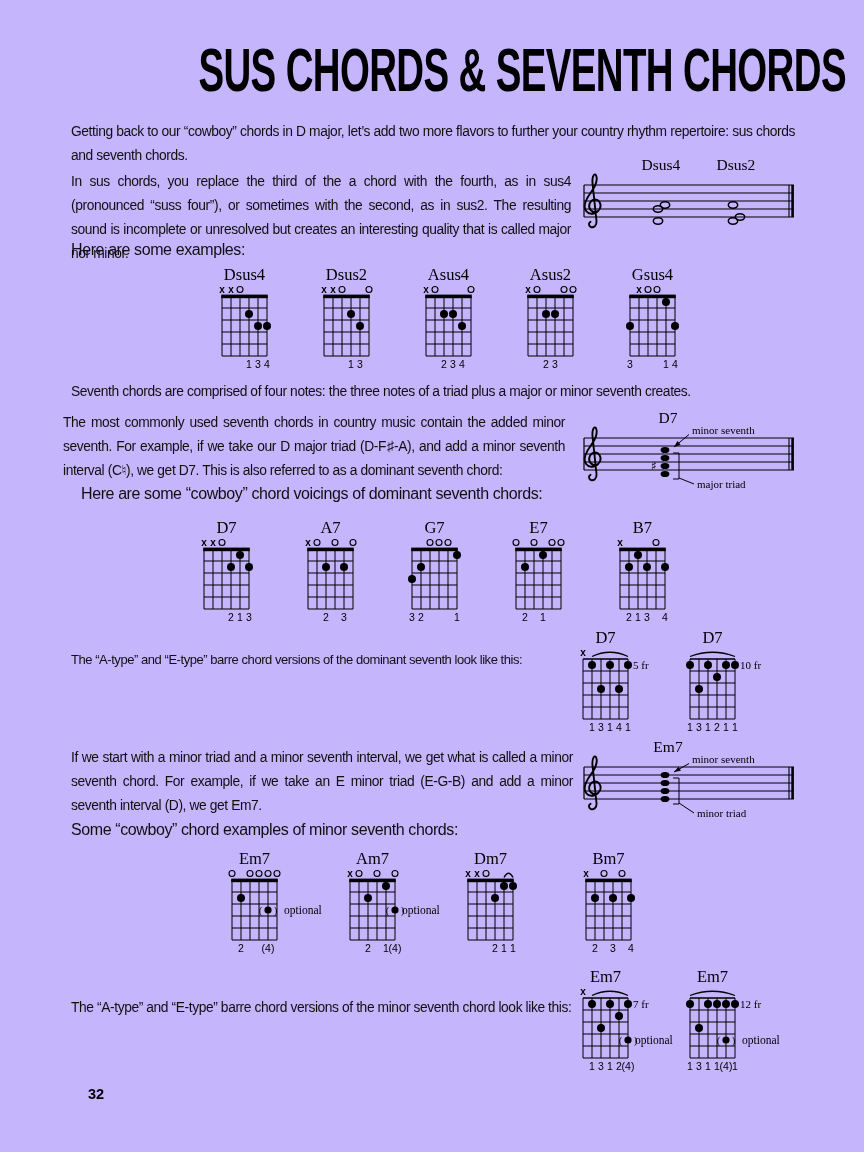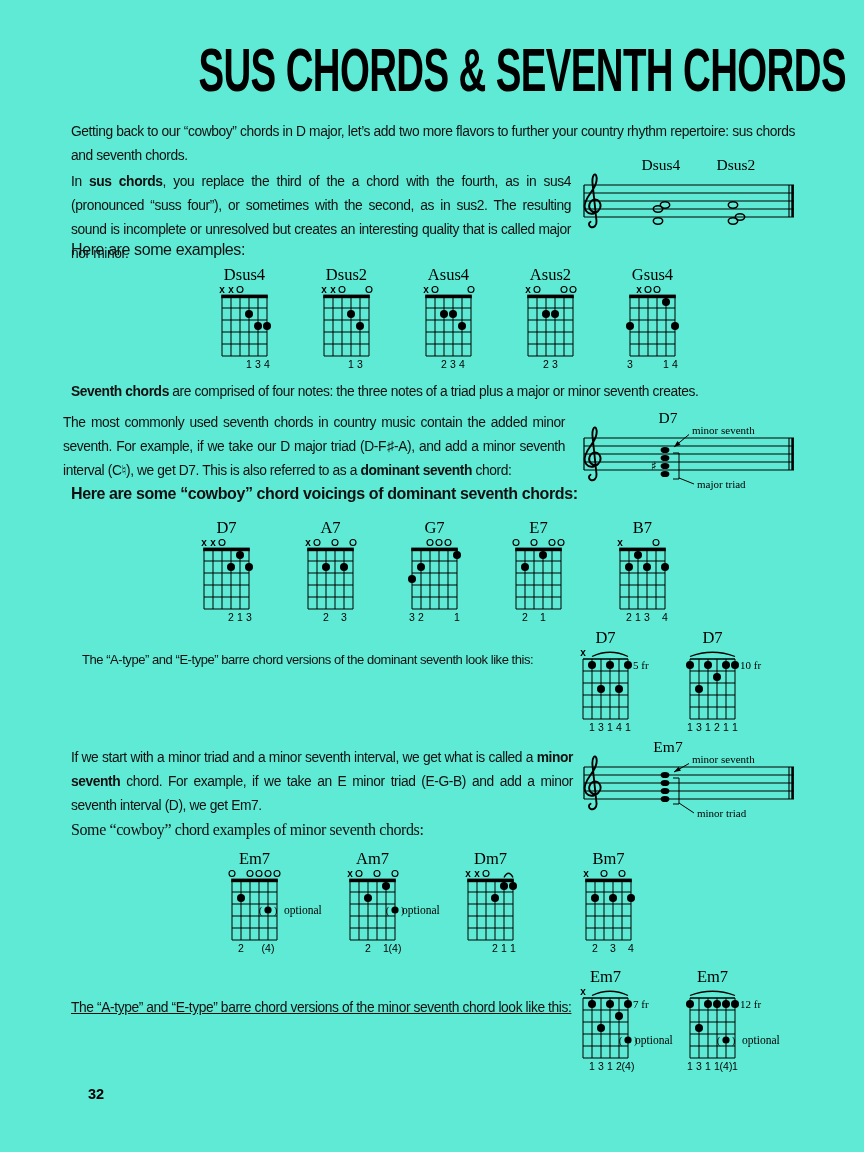--- a/index.html
+++ b/index.html
@@ -1,25 +1,25 @@
 <!DOCTYPE html>
 <html><head>
 <meta charset="utf-8">
 <style>
   html,body{margin:0;padding:0;background:#e8e8e8;}
-  .page{position:relative;width:864px;height:1152px;background:#5eead4;margin:0 auto;
+  .page{position:relative;width:864px;height:1152px;background:#c4b5fd;margin:0 auto;
         font-family:"Liberation Sans","DejaVu Sans",sans-serif;color:#111;overflow:hidden;}
   .abs{position:absolute;}
   .title-wrap{left:0;top:34px;width:864px;text-align:center;}
   .title{display:inline-block;font-size:62px;font-weight:800;letter-spacing:-1px;
          transform:scaleX(0.62);transform-origin:center top;white-space:nowrap;color:#000;}
   .body-text{font-size:13.8px;letter-spacing:-0.4px;line-height:24px;text-align:justify;color:#101010;}
   .lead{font-size:16px;letter-spacing:-0.4px;line-height:20px;color:#101010;}
   .nowrap{white-space:nowrap;text-align:left;}
-  b{font-weight:700;}
+  b{font-weight:400;}
   .chord-row{display:flex;}
   .page-num{font-size:14.5px;font-weight:700;color:#000;}
   svg{display:block;overflow:visible;}
   svg text{fill:#000;}
   .cname{font:16.5px "Liberation Serif","DejaVu Serif",serif;}
   .slabel{font:15.5px "Liberation Serif","DejaVu Serif",serif;}
   .cfing{font:10.5px "Liberation Sans","DejaVu Sans",sans-serif;}
   .cfret{font:11px "Liberation Serif","DejaVu Serif",serif;}
   .copt{font:11.5px "Liberation Serif","DejaVu Serif",serif;}
   .cparen{font:11px "Liberation Serif","DejaVu Serif",serif;}
@@ -213,21 +213,21 @@
         <ellipse cx="95" cy="42" rx="4.4" ry="3.1" fill="#000"></ellipse>
         <text x="122" y="26" class="sann">minor seventh</text>
         <line x1="119" y1="26.5" x2="104" y2="39" stroke="#000" stroke-width="1"></line>
         <polygon points="104 39 107.51489796329236 32.94644795945032 110.58814754146225 36.63434745325418" fill="#000"></polygon>
         <path d="M 103 45 L 109 45 L 109 71 L 103 71" fill="none" stroke="#000" stroke-width="1"></path>
         <line x1="109" y1="70" x2="124" y2="76" stroke="#000" stroke-width="1"></line>
         <text x="127" y="80" class="sann">major triad</text>
       </svg>
     </div>
 
-  <div class="abs lead" style="left:71px;top:484px;font-weight:bold;">Here are some “cowboy” chord voicings of dominant seventh chords:</div>
+  <div class="abs lead" style="left:81px;top:484px;">Here are some “cowboy” chord voicings of dominant seventh chords:</div>
 
   <div class="abs chord-row" style="left:188px;top:519px;">
       <svg width="104" height="110" viewBox="0 0 104 110">
         <text x="38.5" y="14" class="cname" text-anchor="middle">D7</text>
         <text x="16" y="27" class="cx" text-anchor="middle">x</text>
         <text x="25" y="27" class="cx" text-anchor="middle">x</text>
         <circle cx="34" cy="23.5" r="3" fill="none" stroke="#000" stroke-width="1.1"></circle>
         <line x1="16" y1="30" x2="61" y2="30" stroke="#000" stroke-width="1"></line>
         <line x1="16" y1="42" x2="61" y2="42" stroke="#000" stroke-width="1"></line>
         <line x1="16" y1="54" x2="61" y2="54" stroke="#000" stroke-width="1"></line>
@@ -342,21 +342,21 @@
         <circle cx="34" cy="36" r="4" fill="#000"></circle>
         <circle cx="43" cy="48" r="4" fill="#000"></circle>
         <circle cx="61" cy="48" r="4" fill="#000"></circle>
         <text x="25" y="102" class="cfing" text-anchor="middle">2</text>
         <text x="34" y="102" class="cfing" text-anchor="middle">1</text>
         <text x="43" y="102" class="cfing" text-anchor="middle">3</text>
         <text x="61" y="102" class="cfing" text-anchor="middle">4</text>
       </svg>
     </div>
 
-  <div class="abs lead nowrap" style="left:71px;top:650px;font-size:13px;letter-spacing:-0.45px;margin-left:11px;">The “A-type” and “E-type” barre chord versions of the dominant seventh look like this:</div>
+  <div class="abs lead nowrap" style="left:71px;top:650px;font-size:13px;letter-spacing:-0.45px;">The “A-type” and “E-type” barre chord versions of the dominant seventh look like this:</div>
 
   <div class="abs" style="left:567px;top:629px;">
       <svg width="130" height="110" viewBox="0 0 130 110">
         <text x="38.5" y="14" class="cname" text-anchor="middle">D7</text>
         <text x="16" y="27" class="cx" text-anchor="middle">x</text>
         <line x1="16" y1="30" x2="61" y2="30" stroke="#000" stroke-width="1.4"></line>
         <line x1="16" y1="42" x2="61" y2="42" stroke="#000" stroke-width="1"></line>
         <line x1="16" y1="54" x2="61" y2="54" stroke="#000" stroke-width="1"></line>
         <line x1="16" y1="66" x2="61" y2="66" stroke="#000" stroke-width="1"></line>
         <line x1="16" y1="78" x2="61" y2="78" stroke="#000" stroke-width="1"></line>
@@ -433,21 +433,21 @@
         <ellipse cx="95" cy="38" rx="4.4" ry="3.1" fill="#000"></ellipse>
         <text x="122" y="26" class="sann">minor seventh</text>
         <line x1="119" y1="26.5" x2="104" y2="35" stroke="#000" stroke-width="1"></line>
         <polygon points="104 35 108.53755519684461 29.66984119977758 110.90429621656764 33.84644299928882" fill="#000"></polygon>
         <path d="M 103 41 L 109 41 L 109 67 L 103 67" fill="none" stroke="#000" stroke-width="1"></path>
         <line x1="109" y1="66" x2="124" y2="76" stroke="#000" stroke-width="1"></line>
         <text x="127" y="80" class="sann">minor triad</text>
       </svg>
     </div>
 
-  <div class="abs lead" style="left:71px;top:820px;font-family:Liberation Serif, serif;">Some “cowboy” chord examples of minor seventh chords:</div>
+  <div class="abs lead" style="left:71px;top:820px;">Some “cowboy” chord examples of minor seventh chords:</div>
 
   <div class="abs chord-row" style="left:216px;top:850px;">
       <svg width="118" height="110" viewBox="0 0 118 110">
         <text x="38.5" y="14" class="cname" text-anchor="middle">Em7</text>
         <circle cx="16" cy="23.5" r="3" fill="none" stroke="#000" stroke-width="1.1"></circle>
         <circle cx="34" cy="23.5" r="3" fill="none" stroke="#000" stroke-width="1.1"></circle>
         <circle cx="43" cy="23.5" r="3" fill="none" stroke="#000" stroke-width="1.1"></circle>
         <circle cx="52" cy="23.5" r="3" fill="none" stroke="#000" stroke-width="1.1"></circle>
         <circle cx="61" cy="23.5" r="3" fill="none" stroke="#000" stroke-width="1.1"></circle>
         <line x1="16" y1="30" x2="61" y2="30" stroke="#000" stroke-width="1"></line>
@@ -546,21 +546,21 @@
         <rect x="15.2" y="28.6" width="46.6" height="3.6" fill="#000"></rect>
         <circle cx="25" cy="48" r="4" fill="#000"></circle>
         <circle cx="43" cy="48" r="4" fill="#000"></circle>
         <circle cx="61" cy="48" r="4" fill="#000"></circle>
         <text x="25" y="102" class="cfing" text-anchor="middle">2</text>
         <text x="43" y="102" class="cfing" text-anchor="middle">3</text>
         <text x="61" y="102" class="cfing" text-anchor="middle">4</text>
       </svg>
     </div>
 
-  <div class="abs body-text" style="left:71px;top:996px;width:505px;text-decoration:underline;">The “A-type” and “E-type” barre chord versions of the minor seventh chord look like this:</div>
+  <div class="abs body-text" style="left:71px;top:996px;width:505px;">The “A-type” and “E-type” barre chord versions of the minor seventh chord look like this:</div>
 
   <div class="abs" style="left:567px;top:968px;">
       <svg width="130" height="110" viewBox="0 0 130 110">
         <text x="38.5" y="14" class="cname" text-anchor="middle">Em7</text>
         <text x="16" y="27" class="cx" text-anchor="middle">x</text>
         <line x1="16" y1="30" x2="61" y2="30" stroke="#000" stroke-width="1.4"></line>
         <line x1="16" y1="42" x2="61" y2="42" stroke="#000" stroke-width="1"></line>
         <line x1="16" y1="54" x2="61" y2="54" stroke="#000" stroke-width="1"></line>
         <line x1="16" y1="66" x2="61" y2="66" stroke="#000" stroke-width="1"></line>
         <line x1="16" y1="78" x2="61" y2="78" stroke="#000" stroke-width="1"></line>

